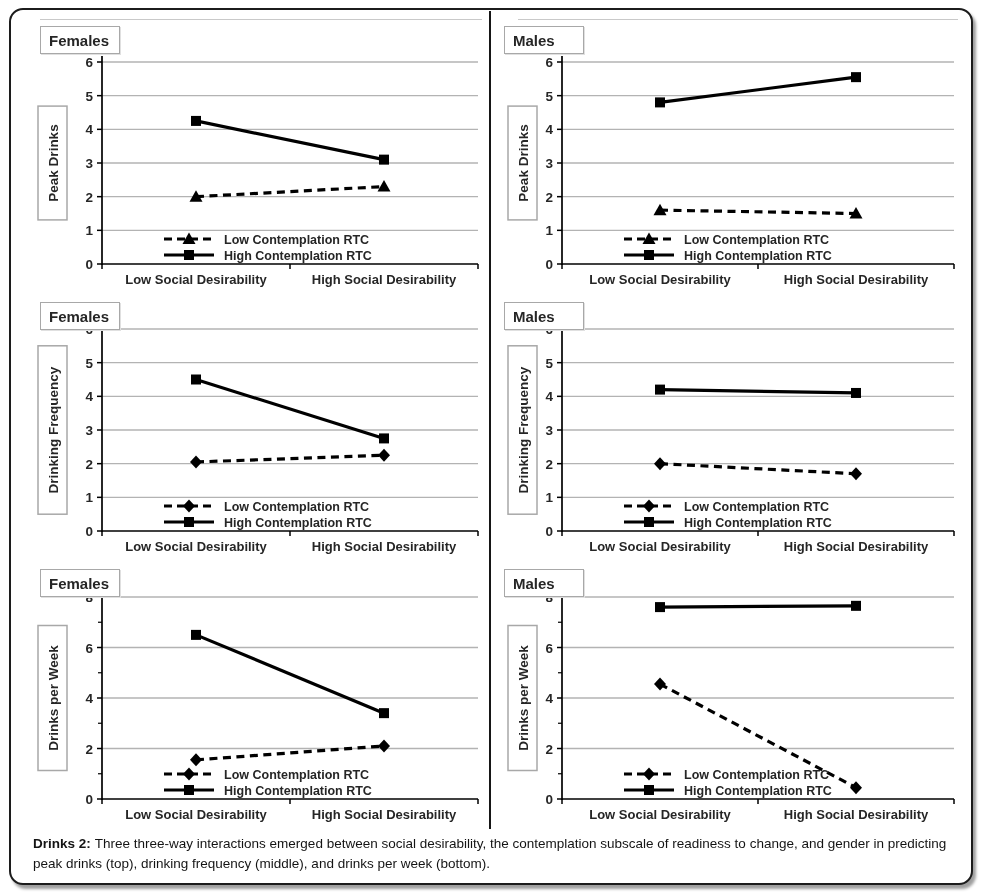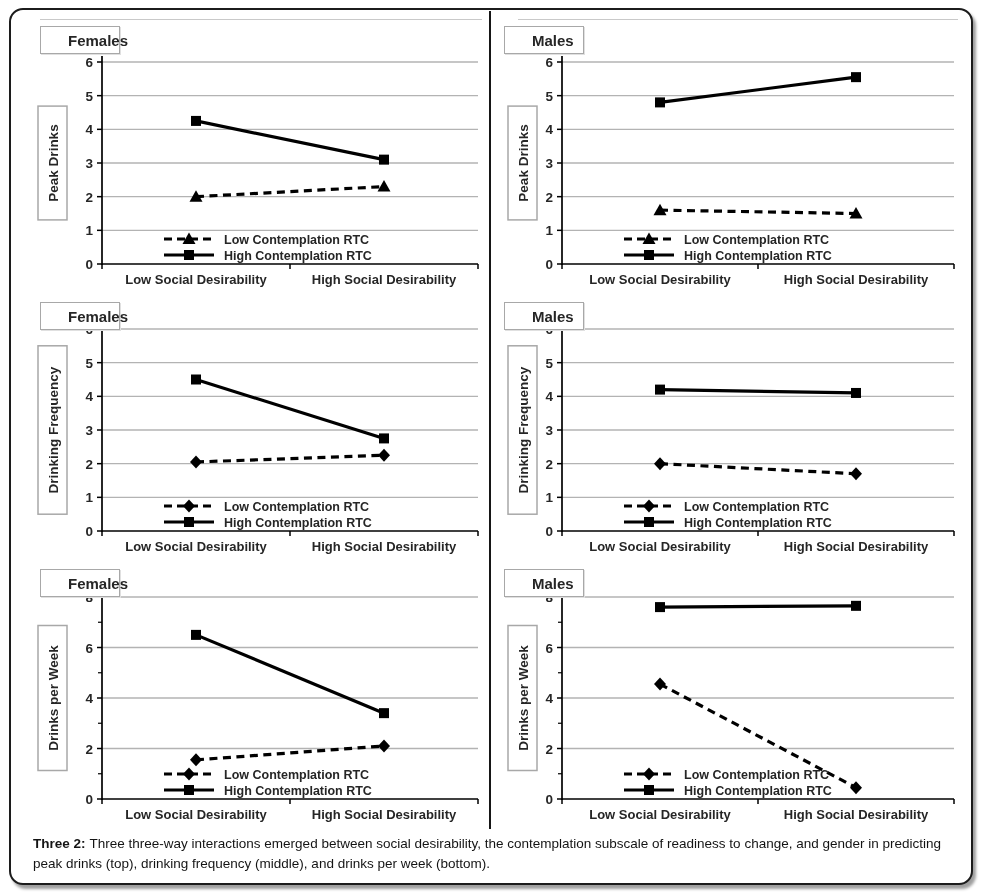--- a/index.html
+++ b/index.html
@@ -18,21 +18,21 @@
   }
   .chart-cell{position:relative;}
   
   .chart-cell:nth-child(-n+2)::before{
     content:"";position:absolute;top:6px;left:26px;right:10px;height:1px;background:#c9c9c9;
   }
   .chart-cell svg{position:absolute;left:0;top:0;}
   .panel-label-box{
     position:absolute;top:13px;width:80px;height:28px;box-sizing:border-box;
     background:#ffffff;border:1.5px solid #a8a8a8;box-shadow:1px 1px 0 #e0e0e0;
-    display:flex;align-items:center;padding-left:27px;z-index:2;
+    display:flex;align-items:center;padding-left:8px;z-index:2;
   }
   .chart-cell:nth-child(odd) .panel-label-box{left:26px;}
   .chart-cell:nth-child(even) .panel-label-box{left:12px;}
   .chart-cell:nth-child(n+3) .panel-label-box{top:8px;}
   .panel-label{font-size:15px;font-weight:bold;color:#262626;}
   .column-divider{
     position:absolute;left:478px;top:1px;width:2px;height:818px;background:#161616;
   }
   .caption{
     position:absolute;left:22px;top:824px;width:916px;margin:0;
@@ -326,15 +326,15 @@
           <rect x="16" y="64.5" width="29" height="145" fill="#ffffff" stroke="#a8a8a8" stroke-width="1.5"></rect>
           <text x="35.5" y="137" fill="#262626" font-size="13.5" font-weight="700" text-anchor="middle" transform="rotate(-90 35.5 137)">Drinks per Week</text>
         </svg>
       <div class="panel-label-box">
         <span class="panel-label">Males</span>
       </div>
     </div>
   </div>
   <div class="column-divider"></div>
   <p class="caption">
-    <strong class="caption-label">Three 2:</strong><span class="caption-text">Three three-way interactions emerged between social desirability, the contemplation subscale of readiness to change, and gender in predicting peak drinks (top), drinking frequency (middle), and drinks per week (bottom).</span>
+    <strong class="caption-label">Drinks 2:</strong><span class="caption-text">Three three-way interactions emerged between social desirability, the contemplation subscale of readiness to change, and gender in predicting peak drinks (top), drinking frequency (middle), and drinks per week (bottom).</span>
   </p>
 </div>
 
 </body></html>

